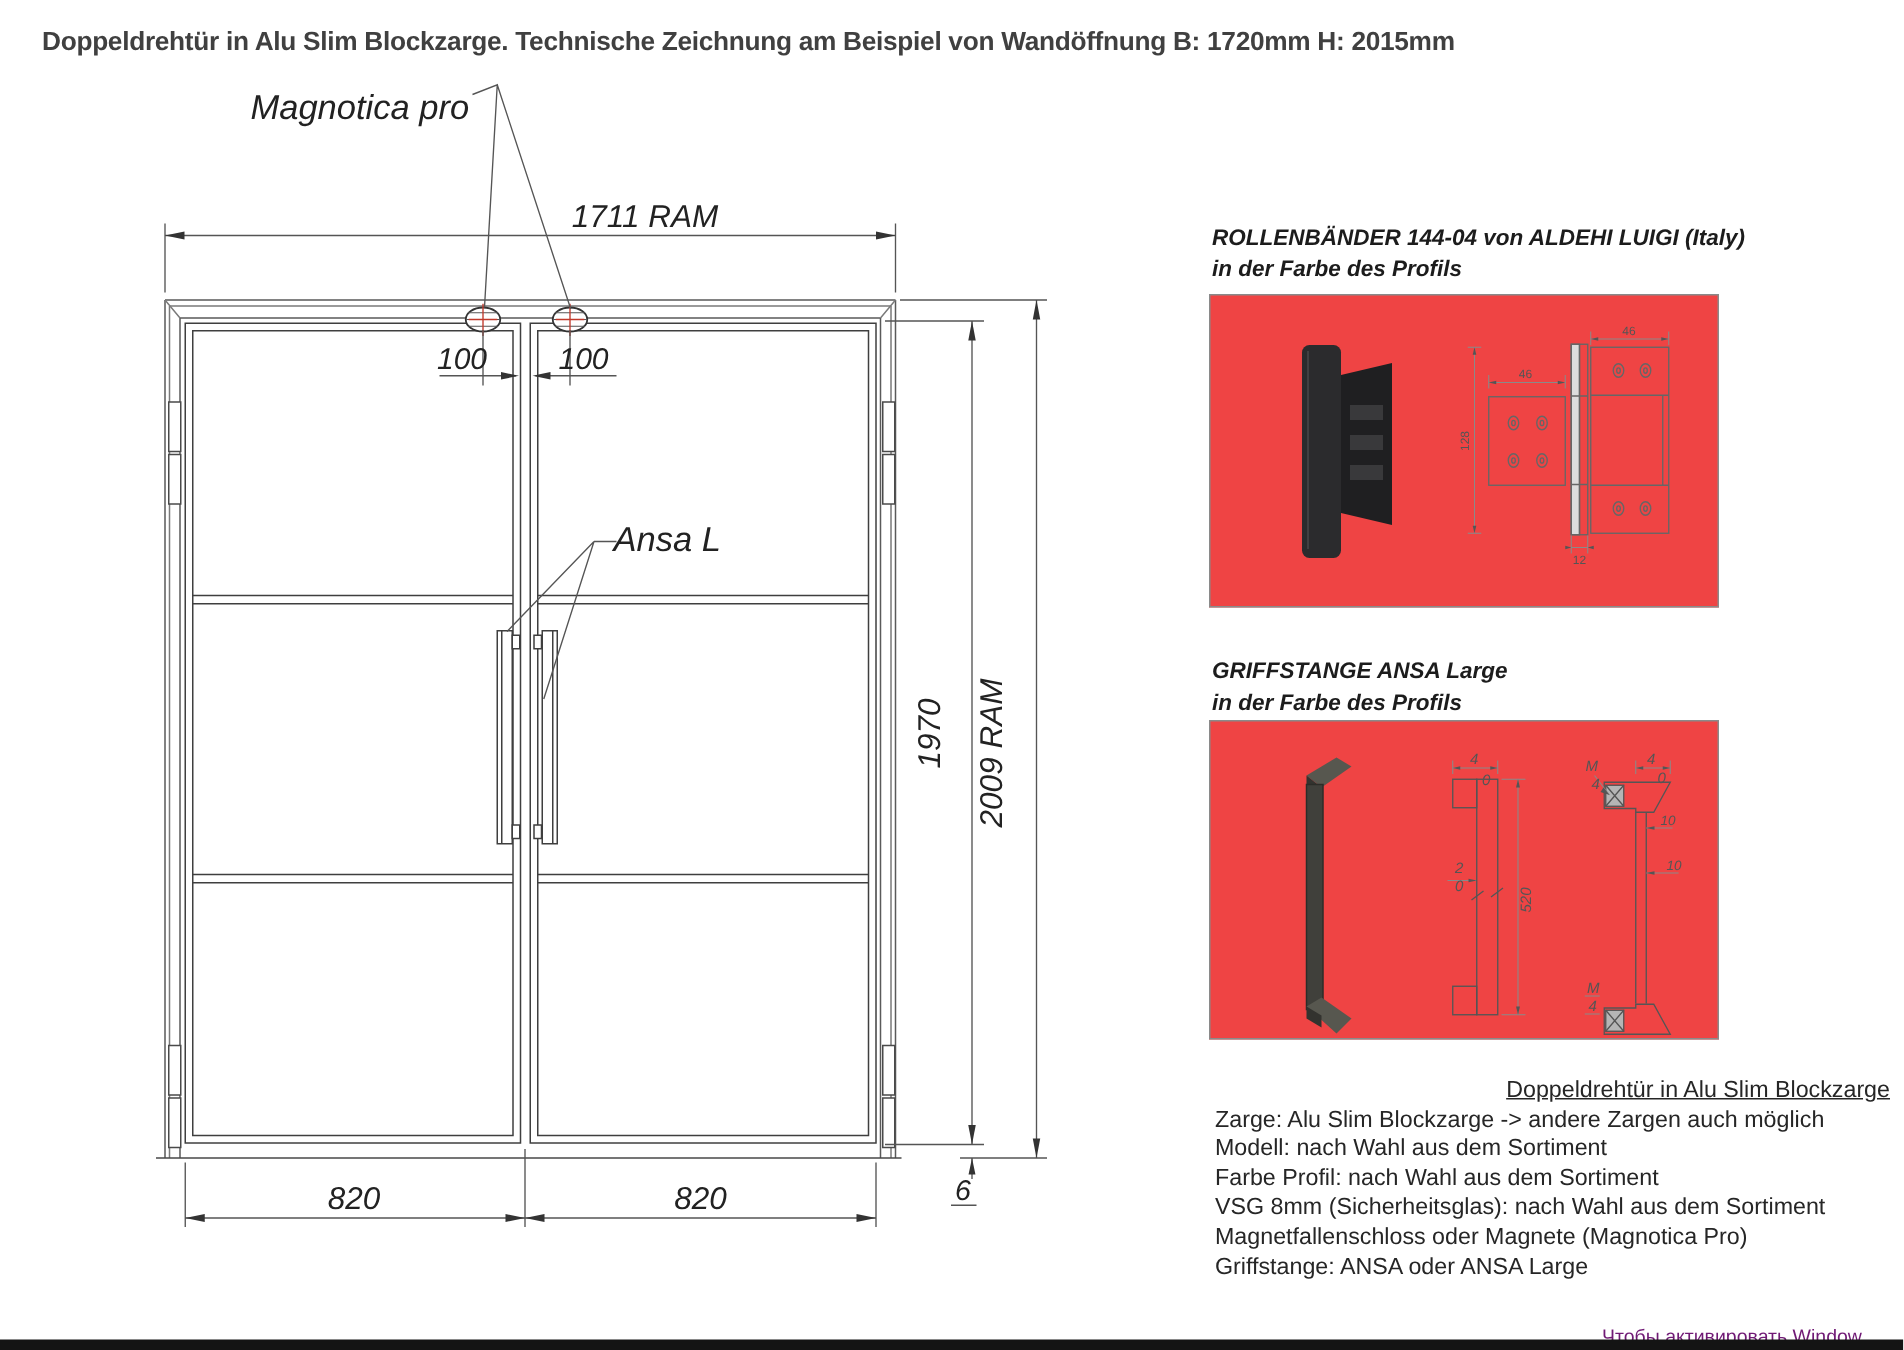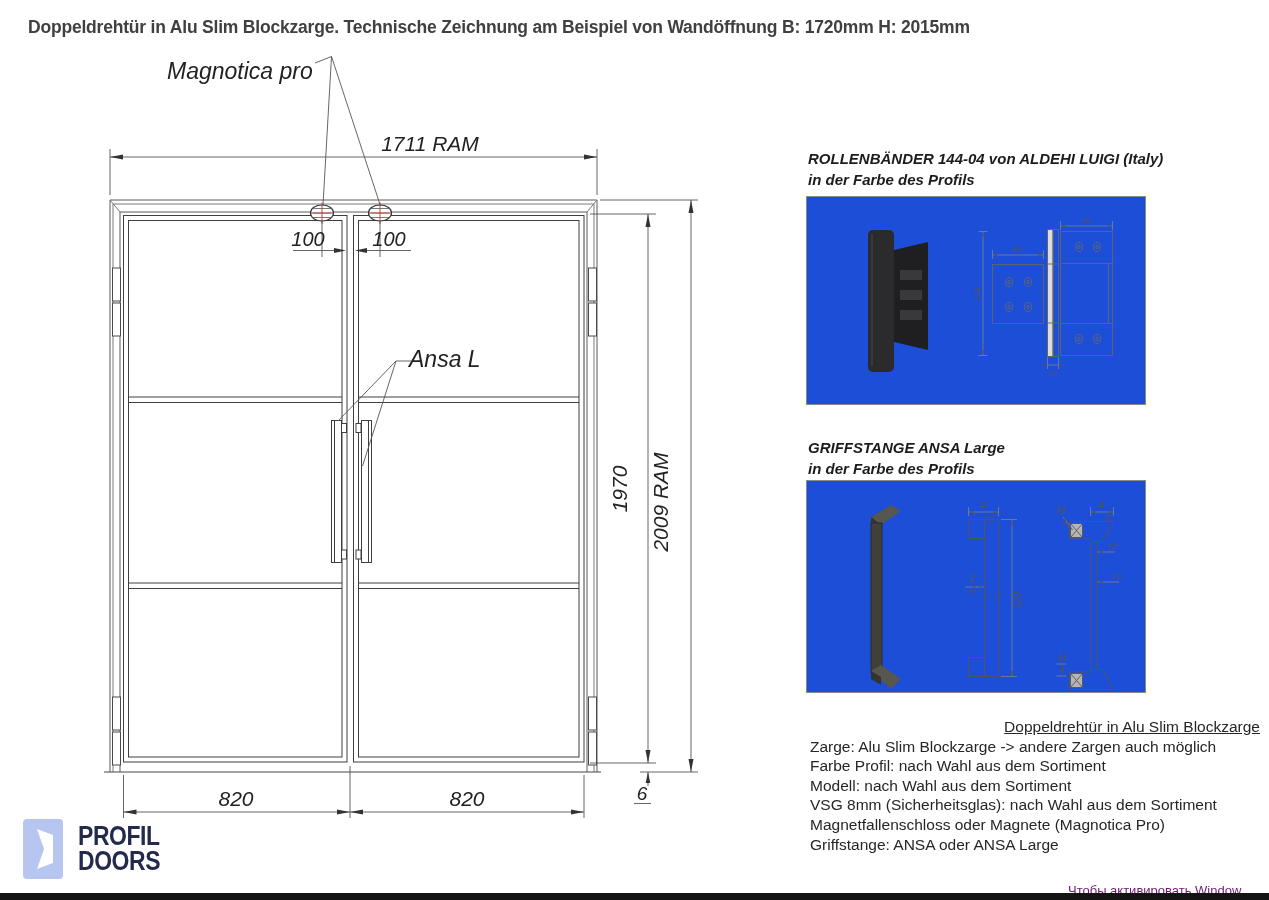--- a/index.html
+++ b/index.html
@@ -1,21 +1,21 @@
 <!DOCTYPE html>
 <html><head>
 <meta charset="utf-8">
 <style>
   html,body{margin:0;padding:0;background:#fff;}
   #page{position:relative;width:1269px;height:900px;background:#ffffff;overflow:hidden;
         font-family:"Liberation Sans",sans-serif;}
   .abs{position:absolute;}
   #title{left:28px;top:17px;font-size:17.5px;font-weight:bold;color:#404040;letter-spacing:-0.2px;white-space:nowrap;}
   .panel-header{left:808px;width:360px;font-size:15px;font-weight:bold;color:#1c1c1c;line-height:21px;font-style:italic;}
-  .panel-box{left:806px;width:340px;background:#1d4ed8;border:1px solid #8a8a8a;box-sizing:border-box;}
+  .panel-box{left:806px;width:340px;background:#ef4444;border:1px solid #8a8a8a;box-sizing:border-box;}
   #hinge-header{top:148px;} #hinge-box{top:196px;height:209px;}
   #handle-header{top:437px;} #handle-box{top:480px;height:213px;}
   #specs{left:810px;top:717px;width:450px;font-size:15.5px;color:#262626;line-height:19.6px;}
   #specs .heading{font-weight:normal;text-decoration:underline;text-align:right;}
   #logo{left:22px;top:818px;display:flex;align-items:center;gap:14px;}
   #logo-text{font-weight:bold;color:#232b4d;font-size:27px;line-height:25px;letter-spacing:-0.5px;
              transform:scaleX(.85);transform-origin:left center;}
   #watermark1{left:1068px;top:900px;font-size:17px;color:#9b9b9b;white-space:nowrap;}
   #watermark2{left:1068px;top:883px;font-size:13px;color:#701a75;white-space:nowrap;}
   #bottombar{left:0;top:893px;width:1269px;height:7px;background:#141414;z-index:10;}
@@ -247,36 +247,25 @@
       <text class="cad tiny" x="300" y="69" font-size="9">10</text>
       <text class="cad tiny" x="304" y="99" font-size="9">10</text>
       <text class="cad tiny" x="251" y="181" font-size="10">M</text>
       <text class="cad tiny" x="252" y="193" font-size="10">4</text>
     </svg>
   </div>
 
   <div class="abs" id="specs">
     <div class="heading">Doppeldrehtür in Alu Slim Blockzarge</div>
     <div>Zarge: Alu Slim Blockzarge -&gt; andere Zargen auch möglich</div>
+    <div>Modell: nach Wahl aus dem Sortiment</div>
     <div>Farbe Profil: nach Wahl aus dem Sortiment</div>
-    <div>Modell: nach Wahl aus dem Sortiment</div>
     <div>VSG 8mm (Sicherheitsglas): nach Wahl aus dem Sortiment</div>
     <div>Magnetfallenschloss oder Magnete (Magnotica Pro)</div>
     <div>Griffstange: ANSA oder ANSA Large</div>
   </div>
 
-  <div class="abs" id="logo">
-    <svg width="42" height="62" viewBox="0 0 42 62">
-      <rect x="1" y="1" width="40" height="60" rx="4" fill="#b7c5f1"></rect>
-      <polygon points="15,11 31,17 31,45 15,51" fill="#ffffff"></polygon>
-      <polygon points="15,11 22,31 15,51" fill="#b7c5f1"></polygon>
-    </svg>
-    <div id="logo-text">
-      <div>PROFIL</div>
-      <div>DOORS</div>
-    </div>
-  </div>
 
   <div class="abs" id="watermark1">Активация Windows</div>
   <div class="abs" id="watermark2">Чтобы активировать Window</div>
   <div class="abs" id="bottombar"></div>
 
 </div>
 
 </body></html>

